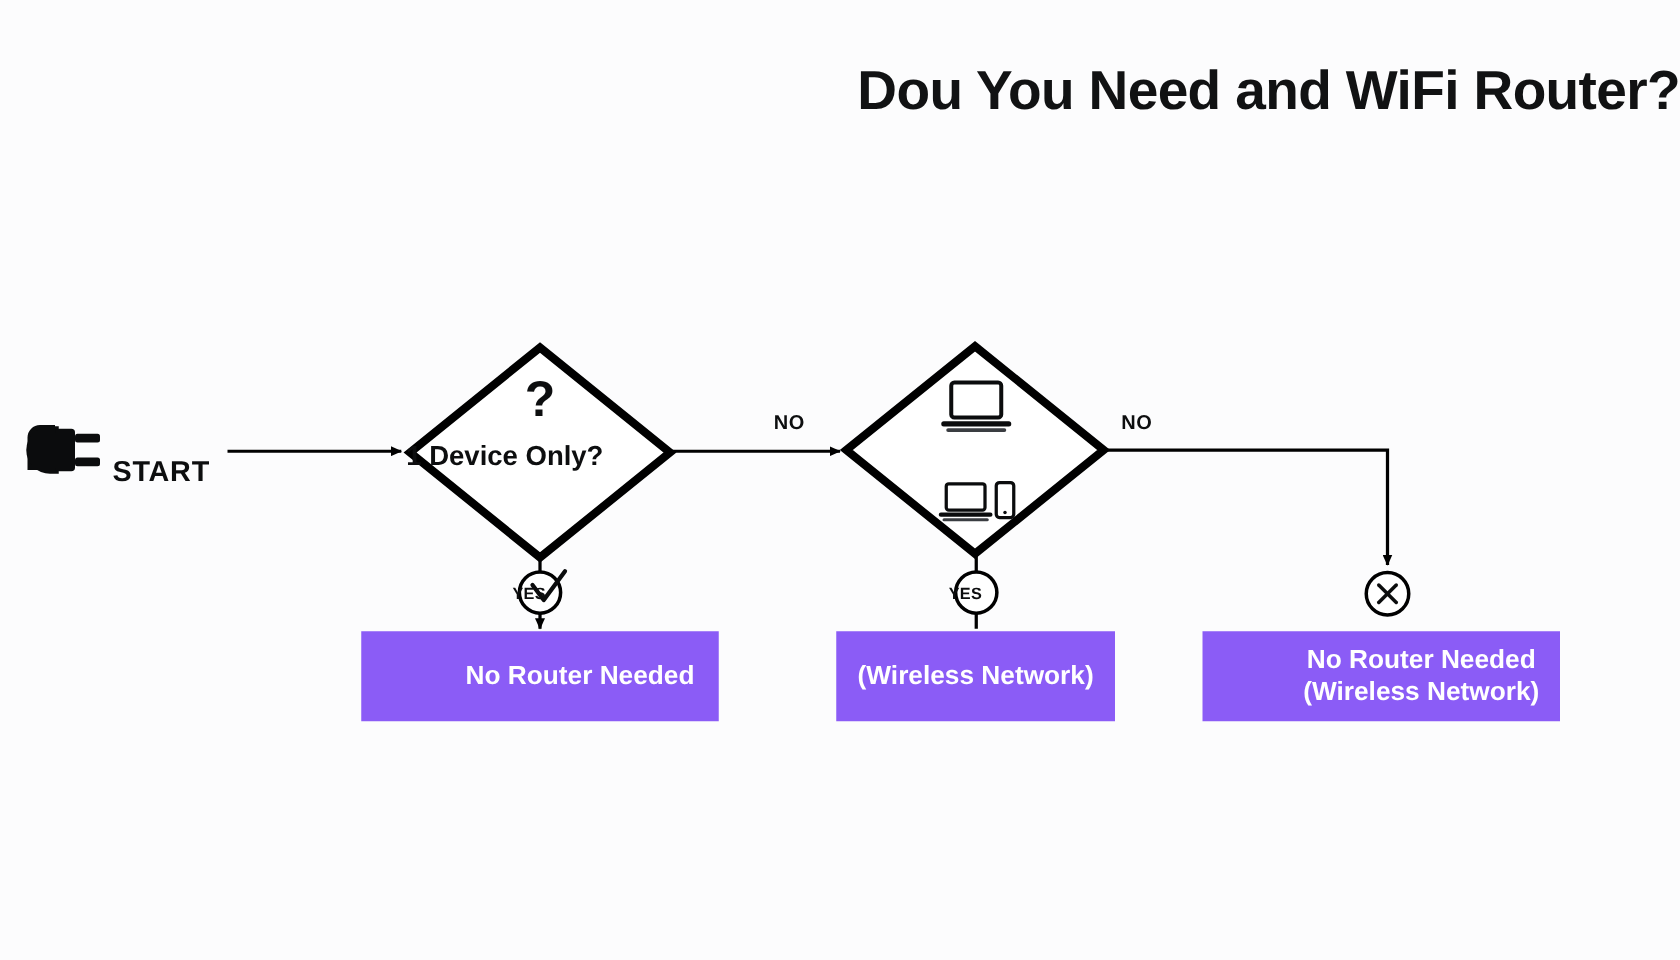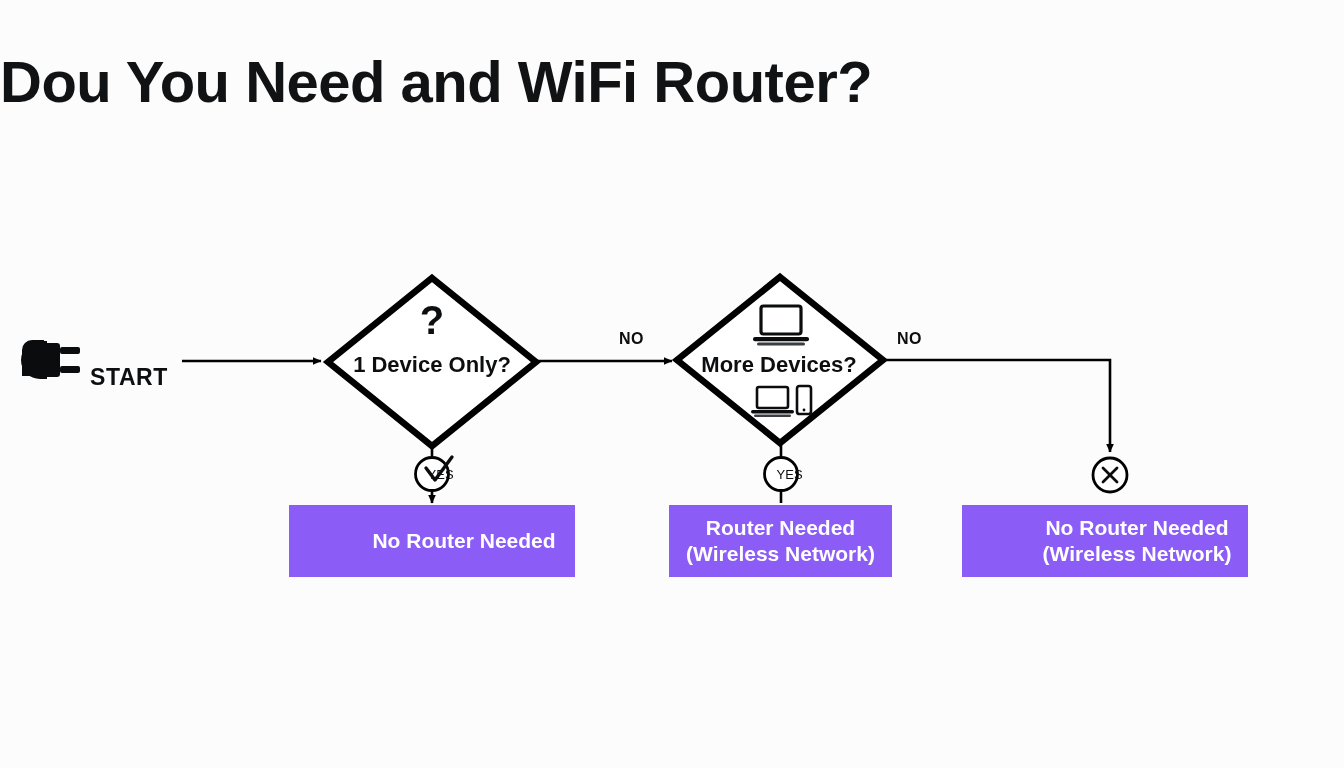--- a/index.html
+++ b/index.html
@@ -28,43 +28,43 @@
     pointer-events: none;
   }
   .layer > * { pointer-events: auto; }
 
   
   #page-title {
     position: absolute;
     left: 0;
     top: 48px;
     width: 1344px;
-    text-align: left;
-    font-size: 58px;
+    text-align: right;
+    font-size: 44px;
     font-weight: bold;
     color: #111213;
     letter-spacing: -0.5px;
     font-family: "Liberation Sans", sans-serif;
   }
 
   
   #start-label {
     position: absolute;
     left: 90px;
     top: 364px;
     font-size: 23px;
     font-weight: bold;
     color: #0d0e0f;
     letter-spacing: 0.6px;
   }
 
   
   .diamond-text {
     position: absolute;
-    text-align: center;
+    text-align: left;
     font-size: 22px;
     font-weight: bold;
     color: #0d0e0f;
     white-space: nowrap;
   }
   #decision-1-label { left: 325px; top: 352px; width: 214px; }
   #decision-2-label { left: 672px; top: 352px; width: 214px; }
 
   .question-glyph {
     position: absolute;
@@ -86,23 +86,23 @@
     color: #0d0e0f;
     letter-spacing: 0.4px;
   }
   #edge-label-no-1 { left: 619px; top: 330px; }
   #edge-label-no-2 { left: 897px; top: 330px; }
 
   
   .yes-badge-text {
     position: absolute;
     width: 44px;
-    text-align: right;
+    text-align: left;
     font-size: 13px;
-    font-weight: normal;
+    font-weight: bold;
     color: #0d0e0f;
     letter-spacing: 0.2px;
   }
   #yes-badge-1-text { left: 410px; top: 467px; }
   #yes-badge-2-text { left: 759px; top: 467px; }
 
   
   .result-box {
     position: absolute;
     background: #8b5cf6;
@@ -205,38 +205,36 @@
 </svg>
 
 <div class="layer">
 
   <div id="page-title">Dou You Need and WiFi Router?</div>
 
   <div id="start-label">START</div>
 
   <div class="question-glyph">?</div>
   <div class="diamond-text" id="decision-1-label">1 Device Only?</div>
-  <div class="diamond-text" id="decision-2-label">More Devices?</div>
 
   <div class="edge-label" id="edge-label-no-1">NO</div>
   <div class="edge-label" id="edge-label-no-2">NO</div>
 
   <div class="yes-badge-text" id="yes-badge-1-text">YES</div>
   <div class="yes-badge-text" id="yes-badge-2-text">YES</div>
 
   <div class="result-box" id="result-box-1">
     <div class="box-icon"></div>
     <div class="box-text">
       <div>No Router Needed</div>
     </div>
   </div>
 
   <div class="result-box" id="result-box-2">
     <div class="box-text">
-      <div>Router Needed</div>
       <div>(Wireless Network)</div>
     </div>
   </div>
 
   <div class="result-box" id="result-box-3">
     <div class="box-icon"></div>
     <div class="box-text">
       <div>No Router Needed</div>
       <div>(Wireless Network)</div>
     </div>

